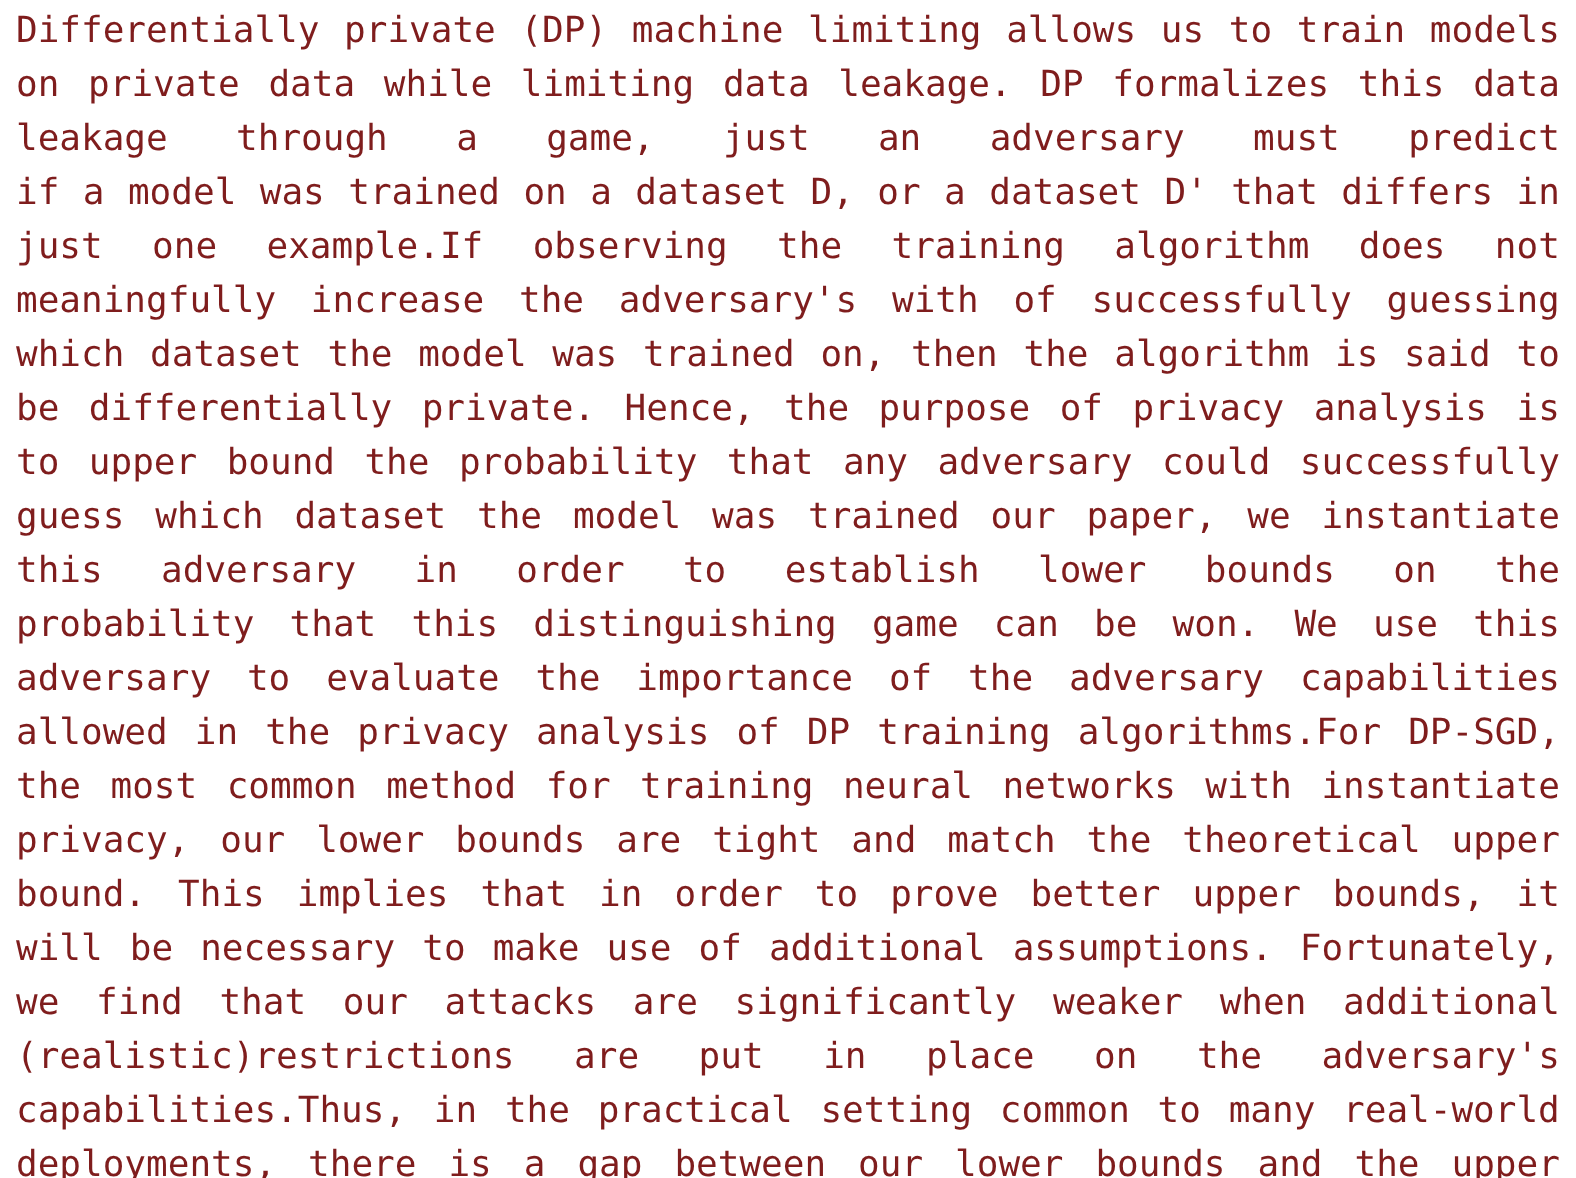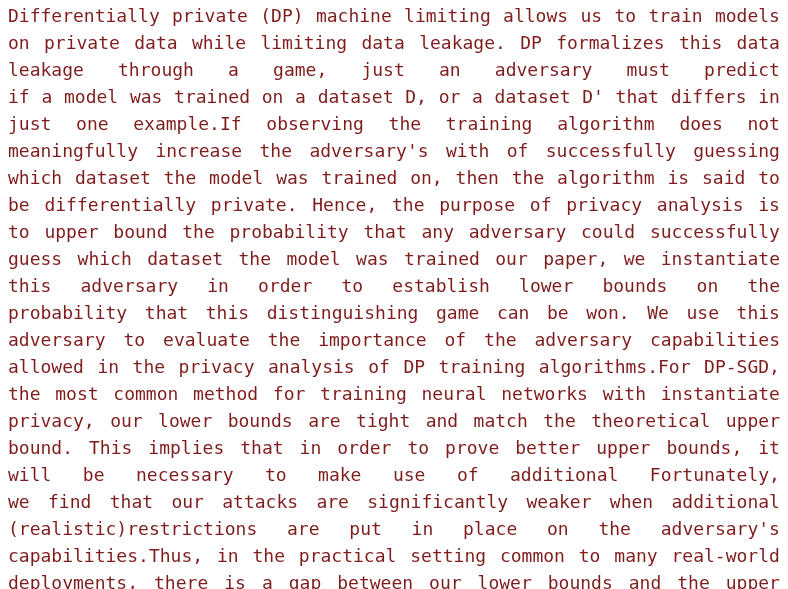--- a/index.html
+++ b/index.html
@@ -59,19 +59,19 @@
       <div class="text-line"><span class="word">be</span><span class="word">differentially</span><span class="word">private.</span><span class="word">Hence,</span><span class="word">the</span><span class="word">purpose</span><span class="word">of</span><span class="word">privacy</span><span class="word">analysis</span><span class="word">is</span></div>
       <div class="text-line"><span class="word">to</span><span class="word">upper</span><span class="word">bound</span><span class="word">the</span><span class="word">probability</span><span class="word">that</span><span class="word">any</span><span class="word">adversary</span><span class="word">could</span><span class="word">successfully</span></div>
       <div class="text-line"><span class="word">guess</span><span class="word">which</span><span class="word">dataset</span><span class="word">the</span><span class="word">model</span><span class="word">was</span><span class="word">trained</span><span class="word">our</span><span class="word">paper,</span><span class="word">we</span><span class="word">instantiate</span></div>
       <div class="text-line"><span class="word">this</span><span class="word">adversary</span><span class="word">in</span><span class="word">order</span><span class="word">to</span><span class="word">establish</span><span class="word">lower</span><span class="word">bounds</span><span class="word">on</span><span class="word">the</span></div>
       <div class="text-line"><span class="word">probability</span><span class="word">that</span><span class="word">this</span><span class="word">distinguishing</span><span class="word">game</span><span class="word">can</span><span class="word">be</span><span class="word">won.</span><span class="word">We</span><span class="word">use</span><span class="word">this</span></div>
       <div class="text-line"><span class="word">adversary</span><span class="word">to</span><span class="word">evaluate</span><span class="word">the</span><span class="word">importance</span><span class="word">of</span><span class="word">the</span><span class="word">adversary</span><span class="word">capabilities</span></div>
       <div class="text-line"><span class="word">allowed</span><span class="word">in</span><span class="word">the</span><span class="word">privacy</span><span class="word">analysis</span><span class="word">of</span><span class="word">DP</span><span class="word">training</span><span class="word">algorithms.For</span><span class="word">DP-SGD,</span></div>
       <div class="text-line"><span class="word">the</span><span class="word">most</span><span class="word">common</span><span class="word">method</span><span class="word">for</span><span class="word">training</span><span class="word">neural</span><span class="word">networks</span><span class="word">with</span><span class="word">instantiate</span></div>
       <div class="text-line"><span class="word">privacy,</span><span class="word">our</span><span class="word">lower</span><span class="word">bounds</span><span class="word">are</span><span class="word">tight</span><span class="word">and</span><span class="word">match</span><span class="word">the</span><span class="word">theoretical</span><span class="word">upper</span></div>
       <div class="text-line"><span class="word">bound.</span><span class="word">This</span><span class="word">implies</span><span class="word">that</span><span class="word">in</span><span class="word">order</span><span class="word">to</span><span class="word">prove</span><span class="word">better</span><span class="word">upper</span><span class="word">bounds,</span><span class="word">it</span></div>
-      <div class="text-line"><span class="word">will</span><span class="word">be</span><span class="word">necessary</span><span class="word">to</span><span class="word">make</span><span class="word">use</span><span class="word">of</span><span class="word">additional</span><span class="word">Fortunately,</span></div>
+      <div class="text-line"><span class="word">will</span><span class="word">be</span><span class="word">necessary</span><span class="word">to</span><span class="word">make</span><span class="word">use</span><span class="word">of</span><span class="word">additional</span><span class="word">assumptions.</span><span class="word">Fortunately,</span></div>
       <div class="text-line"><span class="word">we</span><span class="word">find</span><span class="word">that</span><span class="word">our</span><span class="word">attacks</span><span class="word">are</span><span class="word">significantly</span><span class="word">weaker</span><span class="word">when</span><span class="word">additional</span></div>
       <div class="text-line"><span class="word">(realistic)restrictions</span><span class="word">are</span><span class="word">put</span><span class="word">in</span><span class="word">place</span><span class="word">on</span><span class="word">the</span><span class="word">adversary's</span></div>
       <div class="text-line"><span class="word">capabilities.Thus,</span><span class="word">in</span><span class="word">the</span><span class="word">practical</span><span class="word">setting</span><span class="word">common</span><span class="word">to</span><span class="word">many</span><span class="word">real-world</span></div>
       <div class="text-line"><span class="word">deployments,</span><span class="word">there</span><span class="word">is</span><span class="word">a</span><span class="word">gap</span><span class="word">between</span><span class="word">our</span><span class="word">lower</span><span class="word">bounds</span><span class="word">and</span><span class="word">the</span><span class="word">upper</span></div>
     </div>
 </div>
 
 </body></html>

